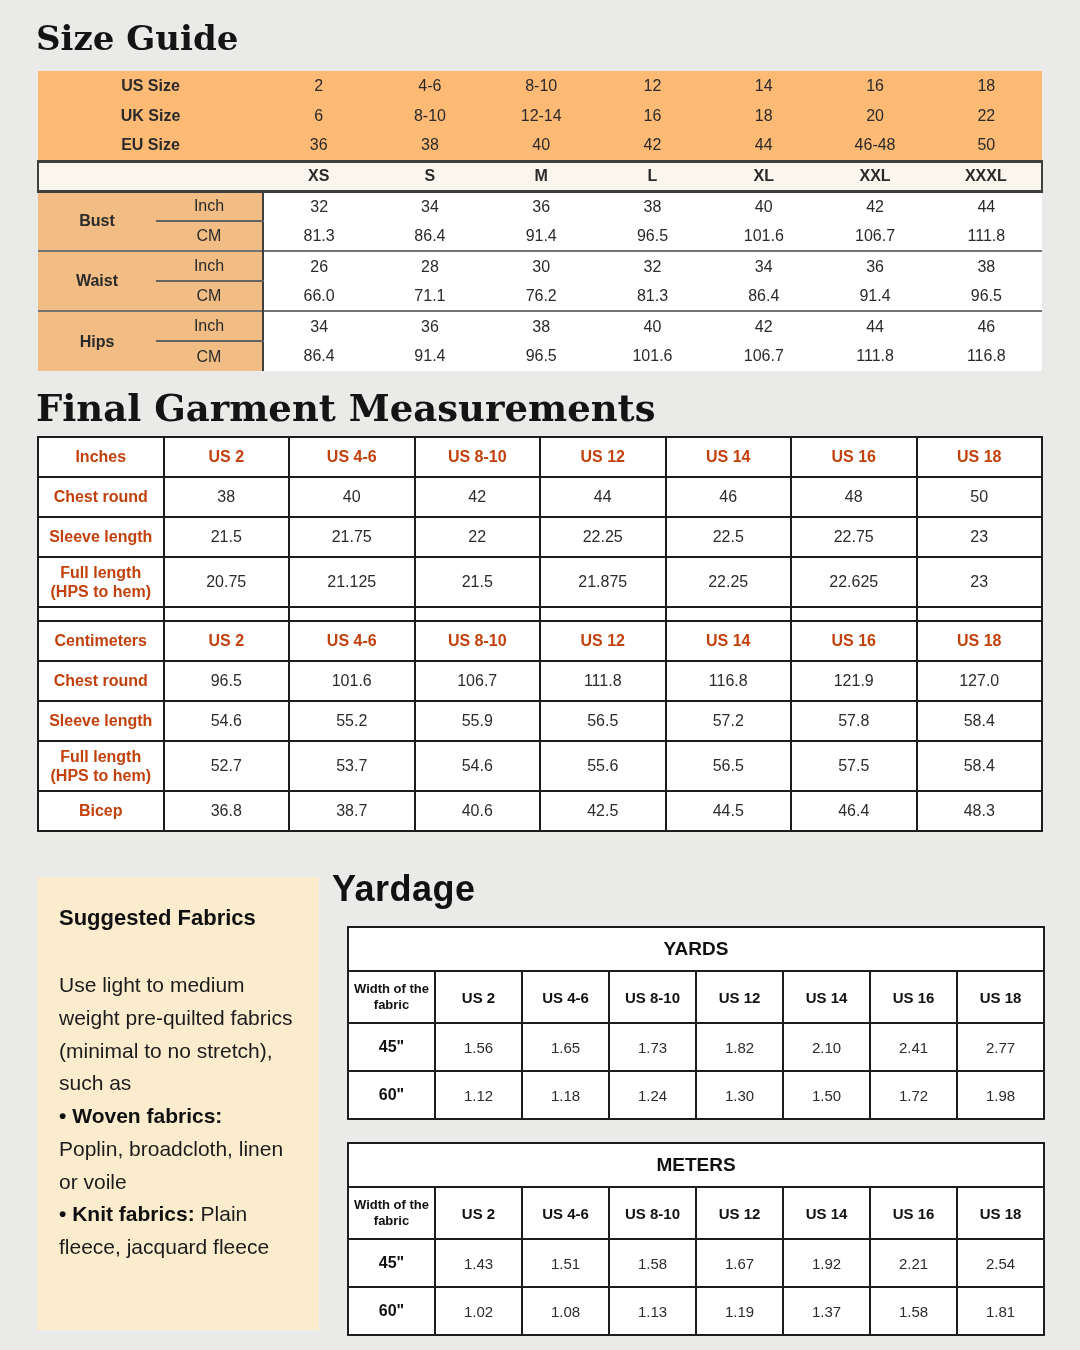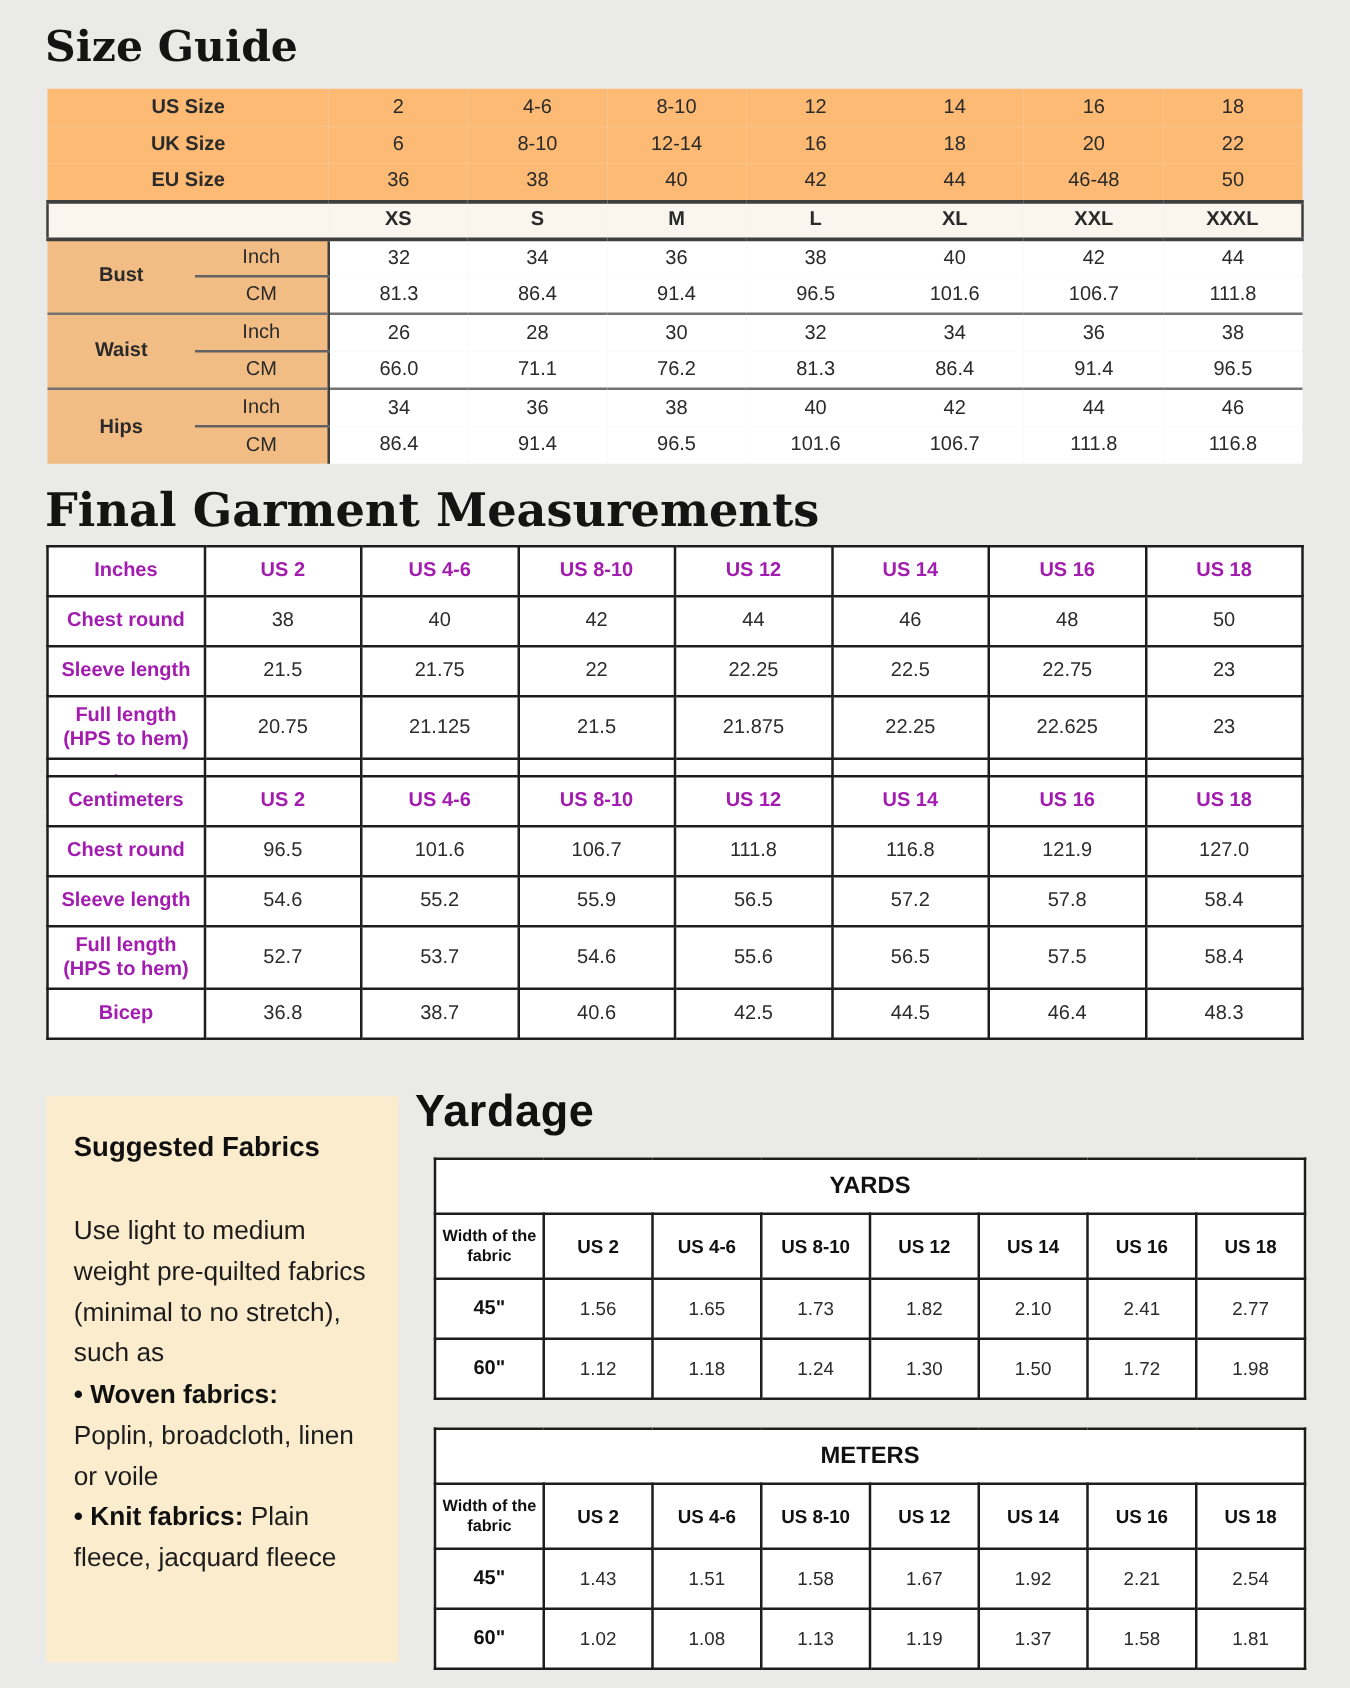--- a/index.html
+++ b/index.html
@@ -51,21 +51,21 @@
   .group-start td { border-top:2px solid #737373; }
   .data-cell { background:#ffffff; }
 
   
   .garment-table { position:absolute; left:37px; width:1006px; background:#fff; }
   #garment-inches { top:436px; }
   #garment-cm     { top:620px; }
   .garment-table th, .garment-table td {
     border:2px solid #1d1d1d; height:40px; font-size:16px; color:#2c2c2c;
   }
-  .garment-table th { font-weight:bold; color:#a21caf; }
+  .garment-table th { font-weight:bold; color:#c2410c; }
   .garment-table .row-tall th, .garment-table .row-tall td { height:50px; }
   .g-label { font-size:15px; line-height:1.2; padding:0 6px; }
 
   
   #fabrics-box {
     position:absolute; left:37px; top:877px; width:282px; height:453px;
     background:#fbeccd; padding:28px 22px 0 22px;
   }
   #fabrics-heading { font-weight:bold; font-size:22px; color:#101010; }
   .fabrics-text { margin-top:38px; font-size:21px; line-height:1.56; color:#1c1c1c; }

